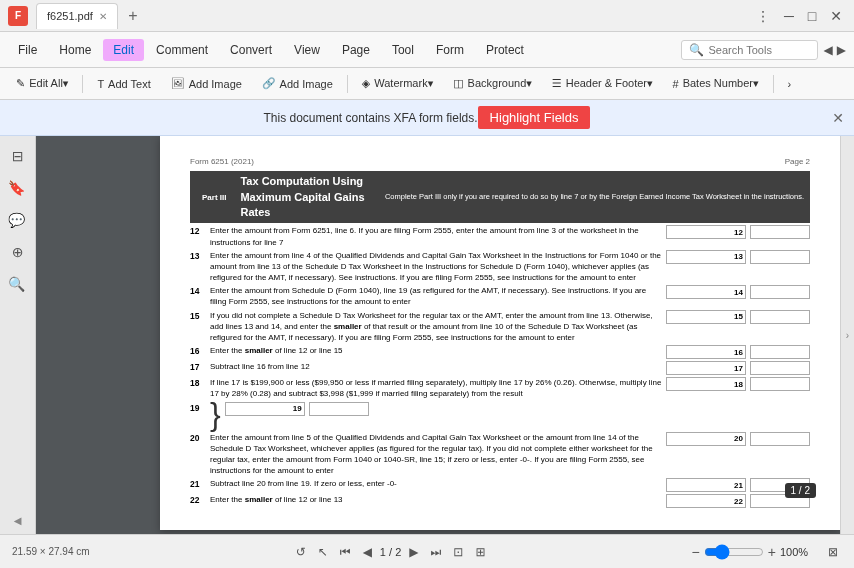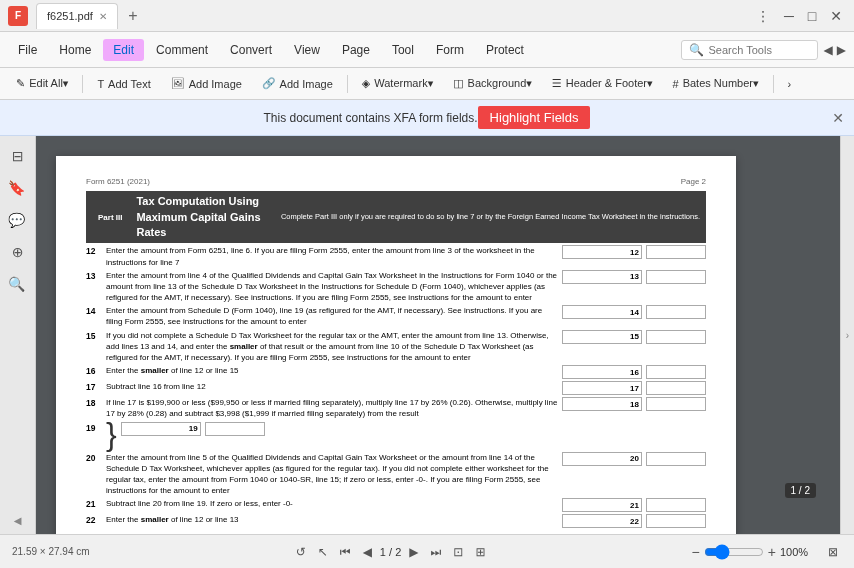--- a/index.html
+++ b/index.html
@@ -36,21 +36,21 @@
 
     
     .main-area { display: flex; flex: 1; overflow: hidden; }
 
     
     .left-sidebar { width: 36px; background: #e8e8e8; display: flex; flex-direction: column; align-items: center; padding: 8px 0; gap: 8px; border-right: 1px solid #d0d0d0; }
     .sidebar-icon { width: 24px; height: 24px; display: flex; align-items: center; justify-content: center; color: #555; cursor: pointer; border-radius: 3px; font-size: 14px; }
     .sidebar-collapse { margin-top: auto; font-size: 10px; color: #888; cursor: pointer; }
 
     
-    .doc-area { flex: 1; background: #525659; overflow-y: auto; display: flex; flex-direction: column; align-items: flex-start; padding: 20px; position: relative; }
+    .doc-area { flex: 1; background: #525659; overflow-y: auto; display: flex; flex-direction: column; align-items: flex-end; position: relative; }
     .page { background: white; width: 680px; box-shadow: 0 2px 8px rgba(0,0,0,0.3); padding: 20px 30px; font-size: 9px; color: #000; line-height: 1.4; }
 
     
     .form-header { display: flex; justify-content: space-between; margin-bottom: 4px; font-size: 8px; color: #666; }
     .part-header { display: flex; align-items: center; gap: 8px; background: #404040; color: white; padding: 3px 6px; margin-bottom: 2px; }
     .part-label { background: #404040; color: white; padding: 2px 6px; font-size: 8px; font-weight: bold; }
     .part-title { font-size: 11px; font-weight: bold; flex: 1; color: white; }
     .part-instruction { font-size: 7.5px; color: white; }
     .form-row { display: flex; align-items: flex-start; margin-bottom: 2px; gap: 4px; }
     .row-num { width: 16px; font-weight: bold; font-size: 8.5px; flex-shrink: 0; padding-top: 1px; }

